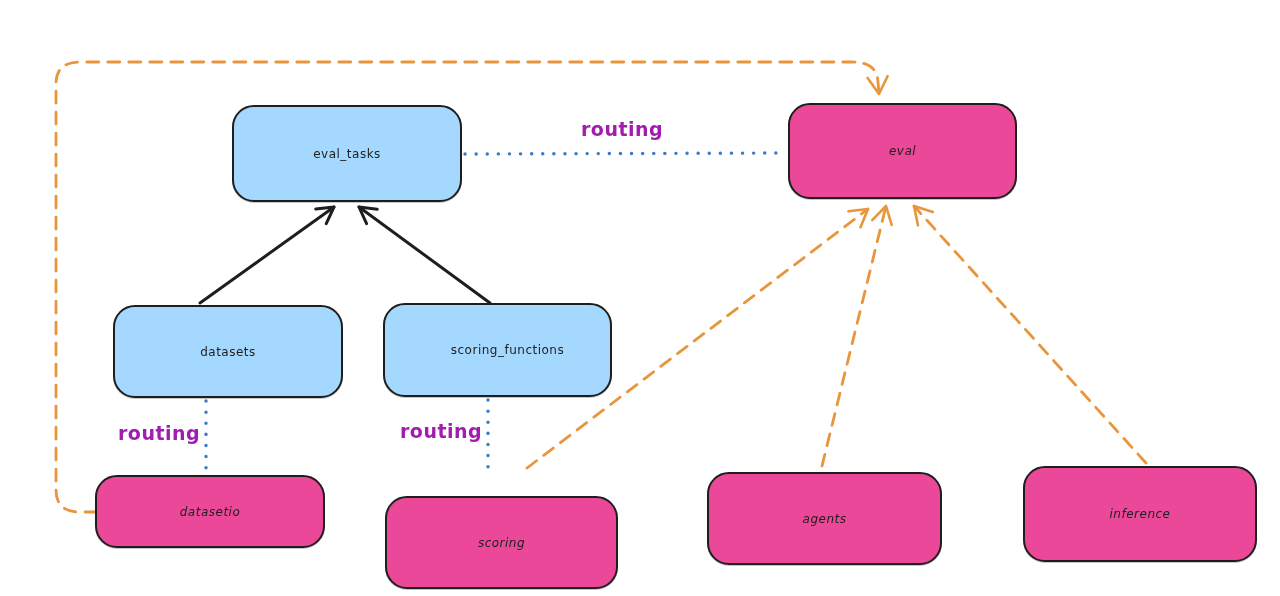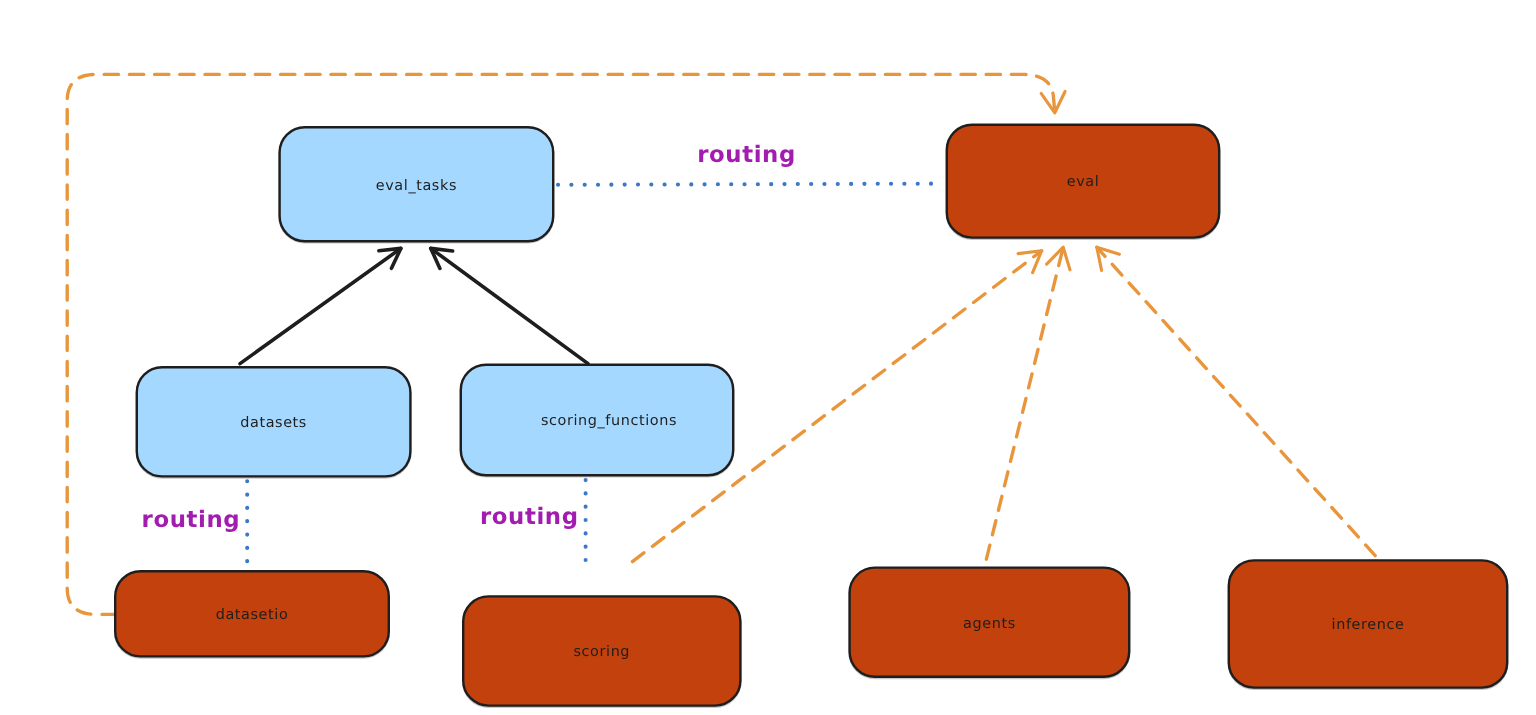--- a/index.html
+++ b/index.html
@@ -29,40 +29,40 @@
     border-radius: 22px;
     display: flex;
     align-items: center;
     justify-content: center;
     font-size: 12px;
     letter-spacing: 0.5px;
     color: #1e1e1e;
     box-shadow: 0 1px 0 rgba(30,30,30,0.25);
   }
   .node.blue  { background: #a5d8ff; }
-  .node.green { background: #c2410c; }
+  .node.green { background: #ec4899; font-style: italic; }
 
   .edge-label {
     position: absolute;
     color: #a21caf;
     font-weight: 700;
     font-size: 19px;
     letter-spacing: 0.5px;
     white-space: nowrap;
   }
 
   
   #n-eval_tasks        { left: 232px; top: 105px; width: 230px; height: 97px; }
   #n-eval              { left: 788px; top: 103px; width: 229px; height: 96px; }
   #n-datasets          { left:  113px; top: 305px; width: 230px; height: 93px; }
   #n-scoring_functions { left: 383px; top: 303px; width: 229px; height: 94px; padding-left: 20px; }
   #n-datasetio         { left:  95px; top: 475px; width: 230px; height: 73px; text-align: right; }
   #n-scoring           { left: 385px; top: 472px; width: 233px; height: 93px; margin-top: 24px; }
   #n-agents            { left: 707px; top: 472px; width: 235px; height: 93px; }
-  #n-inference         { left: 1023px; top: 466px; width: 234px; height: 108px; text-align: right; }
+  #n-inference         { left: 1023px; top: 466px; width: 234px; height: 96px; text-align: right; }
 
   #lbl-routing-top     { left: 581px; top: 118px; }
   #lbl-routing-left    { left: 118px; top: 422px; }
   #lbl-routing-mid     { left: 400px; top: 420px; }
 </style>
 </head>
 <body>
 
 <div class="canvas">
 

